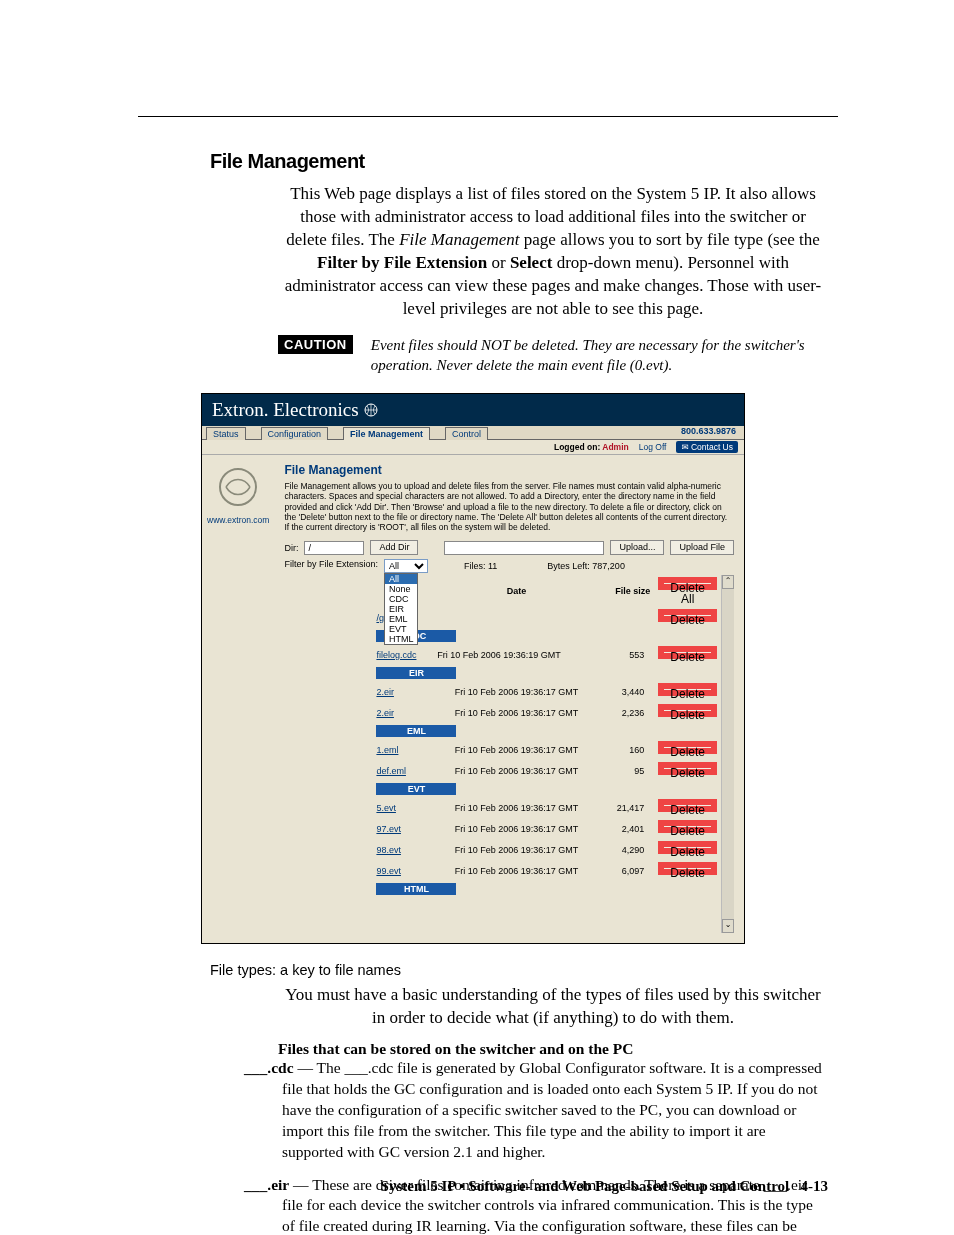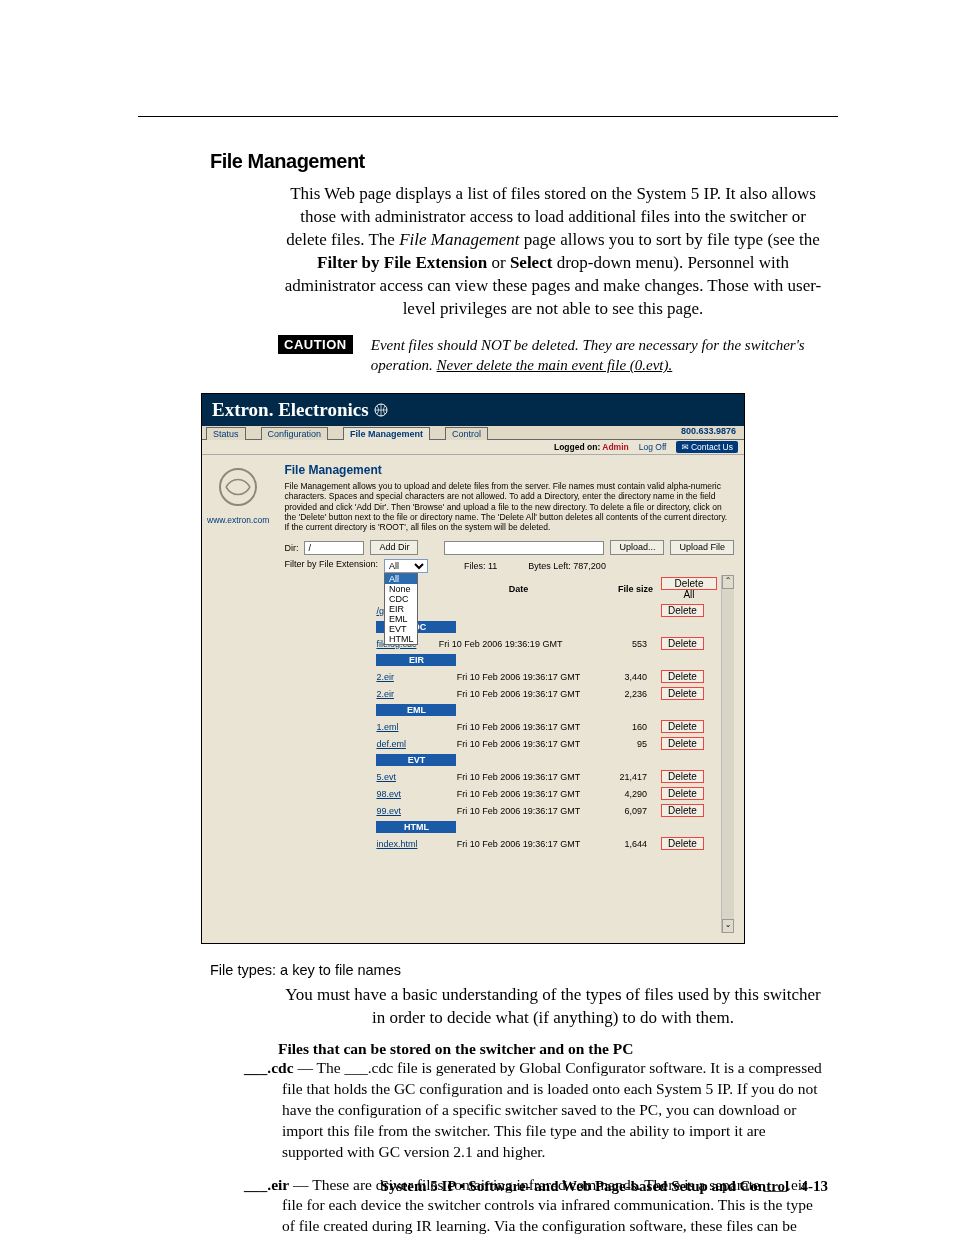--- a/index.html
+++ b/index.html
@@ -6,27 +6,27 @@
   .page{width:938px;height:1235px;position:relative;box-sizing:border-box;padding:8px}
   .hr-top{position:absolute;left:138px;right:100px;top:116px;border-top:1.5px solid #000}
   .content{position:absolute;left:210px;right:110px;top:150px}
   h1{font-family:Verdana,Arial,sans-serif;font-weight:800;font-size:20px;margin:0 0 10px 0;letter-spacing:-.5px}
   h2{font-family:Verdana,Arial,sans-serif;font-weight:400;font-size:14.5px;margin:18px 0 6px 0}
   .para{font-size:17px;line-height:1.35;margin:0 0 10px 0;text-align:center;text-indent:0}
   .indent{padding-left:68px}
   .caution-row{display:flex;gap:18px;align-items:flex-start;margin:14px 0 18px 68px}
   .caution-badge{background:#000;color:#fff;font-family:Arial,sans-serif;font-weight:700;font-size:13px;padding:2px 6px;letter-spacing:.5px}
   .caution-text{font-style:italic;font-size:15px;line-height:1.35}
-  .u{text-decoration:underline}
+  .u{}
   .bold{font-weight:700}
   .italic{font-style:italic}
 
   
   .shot{border:1px solid #000;width:542px;margin-left:-9px;background:#fff;font-family:Tahoma,Arial,sans-serif;font-size:9px;color:#000}
-  .shot-header{background:#012a4a;color:#fff;padding:5px 10px;font-family:"Times New Roman",serif;font-size:19px;font-weight:700}
+  .shot-header{background:#012a4a;color:#fff;padding:5px 10px;font-family:"Times New Roman",serif;font-size:19px;font-weight:400}
   .shot-tabs{background:#e0d9c5;border-bottom:1px solid #666;display:flex;align-items:flex-end;gap:15px;padding:0 4px;position:relative}
   .shot-tab{font-size:9px;color:#003a7a;background:#e0d9c5;border:1px solid #666;border-bottom:none;padding:1px 6px;margin-right:0;position:relative;top:1px;cursor:pointer}
   .shot-tab.active{font-weight:700;background:#e9e4d3}
   .shot-below-tabs{background:#e9e4d3;display:flex;justify-content:flex-end;align-items:center;padding:1px 6px;border-bottom:1px solid #aaa;gap:10px}
   .logged{font-weight:700;color:#000;font-size:8.5px}
   .logged .admin{color:#b01226}
   .logoff{color:#003a7a;font-size:8.5px}
   .contact{background:#003a7a;color:#fff;font-size:8.5px;padding:1px 5px;border-radius:2px}
   .phone{position:absolute;right:8px;top:0;color:#003a7a;font-weight:700;font-size:9px}
 
@@ -44,34 +44,34 @@
   .fm-dd-list{position:absolute;left:0;top:14px;background:#fff;border:1px solid #666;font-size:9px;z-index:5}
   .fm-dd-list div{padding:0 4px;white-space:nowrap}
   .fm-dd-list div.sel{background:#2b6cb0;color:#fff}
 
   table.fm{width:100%;border-collapse:collapse;font-size:9px}
   table.fm th{text-align:left;font-weight:700;padding:2px 4px}
   table.fm td{padding:2px 4px;vertical-align:middle}
   table.fm td.num{text-align:right;padding-right:10px}
   .grp{background:#1b5aa6;color:#fff;font-weight:700;text-align:center;font-size:9px;padding:1px 0;width:80px}
   .lnk{color:#003a7a;text-decoration:underline;cursor:pointer}
-  .del{background:#f1eee3;border:1px solid #ef4444;font-size:10px;padding:0 6px;height:13px;line-height:11px;cursor:pointer}
+  .del{background:#f1eee3;border:6px solid #ef4444;font-size:12px;padding:0 6px;height:13px;line-height:11px;cursor:pointer}
   .scroll{width:12px;background:#d9d5c6;border-left:1px solid #bbb}
   .scroll .up,.scroll .dn{height:12px;background:#e0dccc;border:1px solid #999;font-size:8px;text-align:center;line-height:10px}
   .table-wrap{display:flex}
   .table-area{flex:1}
 
   .desc-list{padding-left:34px}
   .desc-item{font-size:15.5px;line-height:1.35;margin:0 0 12px 0;text-indent:-0px}
   .desc-item .hang{display:block;padding-left:38px;text-indent:-38px}
 
   .footer{position:absolute;bottom:40px;left:0;right:110px;text-align:right;font-size:15px}
   .footer .b{font-weight:700}
 
-  .fm-status-row{display:flex;justify-content:center;gap:31px;font-size:9px;margin:2px 0 2px 114px}
+  .fm-status-row{display:flex;justify-content:center;gap:50px;font-size:9px;margin:2px 0 2px 114px}
   .fm-topright{margin-left:auto;display:flex;gap:6px}
   .fm-filter-row{display:flex;align-items:flex-start;gap:6px;margin-bottom:0;font-size:9px}
   .files-hdr{font-weight:700}
   .sub{font-family:"Times New Roman",serif;font-weight:700;font-size:15.5px}
 </style>
 </head>
 <body>
 <div class="page">
 
 <div class="hr-top"></div>
@@ -236,44 +236,44 @@
                     </tr>
                     <tr>
                       <td></td>
                       <td><span class="lnk">5.evt</span></td>
                       <td style="text-align:center">Fri 10 Feb 2006 19:36:17 GMT</td>
                       <td class="num">21,417</td>
                       <td><button class="del">Delete</button></td>
                     </tr>
                     <tr>
                       <td></td>
+                      <td><span class="lnk">97.evt</span></td>
+                      <td style="text-align:center">Fri 10 Feb 2006 19:36:17 GMT</td>
+                      <td class="num">2,401</td>
+                      <td><button class="del">Delete</button></td>
+                    </tr>
+                    <tr>
+                      <td></td>
                       <td><span class="lnk">98.evt</span></td>
                       <td style="text-align:center">Fri 10 Feb 2006 19:36:17 GMT</td>
                       <td class="num">4,290</td>
                       <td><button class="del">Delete</button></td>
                     </tr>
                     <tr>
                       <td></td>
                       <td><span class="lnk">99.evt</span></td>
                       <td style="text-align:center">Fri 10 Feb 2006 19:36:17 GMT</td>
                       <td class="num">6,097</td>
                       <td><button class="del">Delete</button></td>
                     </tr>
                     <tr>
                       <td></td>
                       <td colspan="4">
                         <div class="grp">HTML</div>
                       </td>
-                    </tr>
-                    <tr>
-                      <td></td>
-                      <td><span class="lnk">index.html</span></td>
-                      <td style="text-align:center">Fri 10 Feb 2006 19:36:17 GMT</td>
-                      <td class="num">1,644</td>
-                      <td><button class="del">Delete</button></td>
                     </tr>
                   </tbody>
             </table>
           </div>
           <div class="scroll">
             <div class="up">⌃</div>
             <div style="height:330px"></div>
             <div class="dn">⌄</div>
           </div>
         </div>

